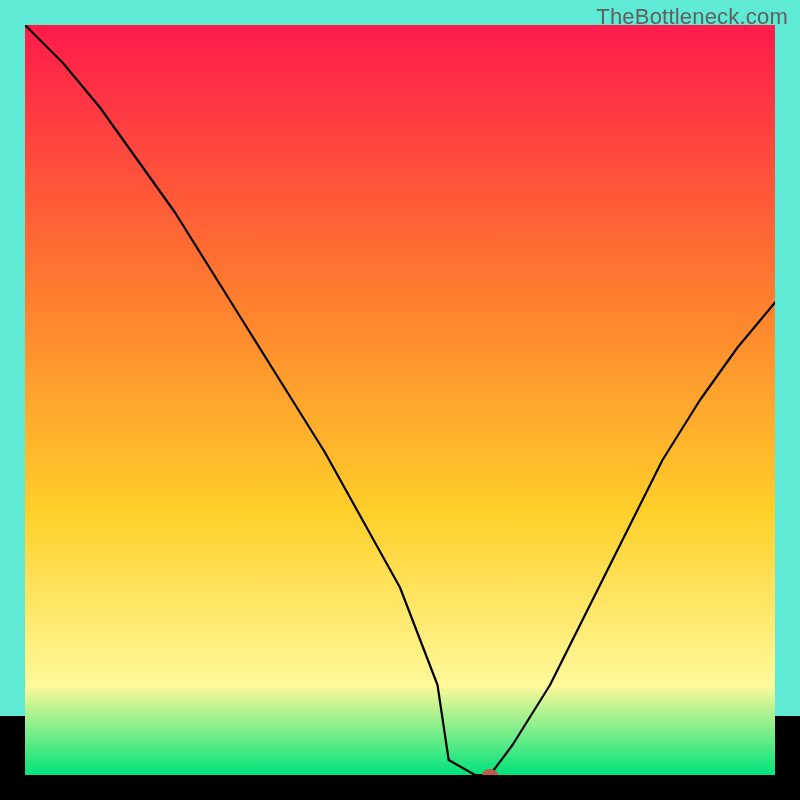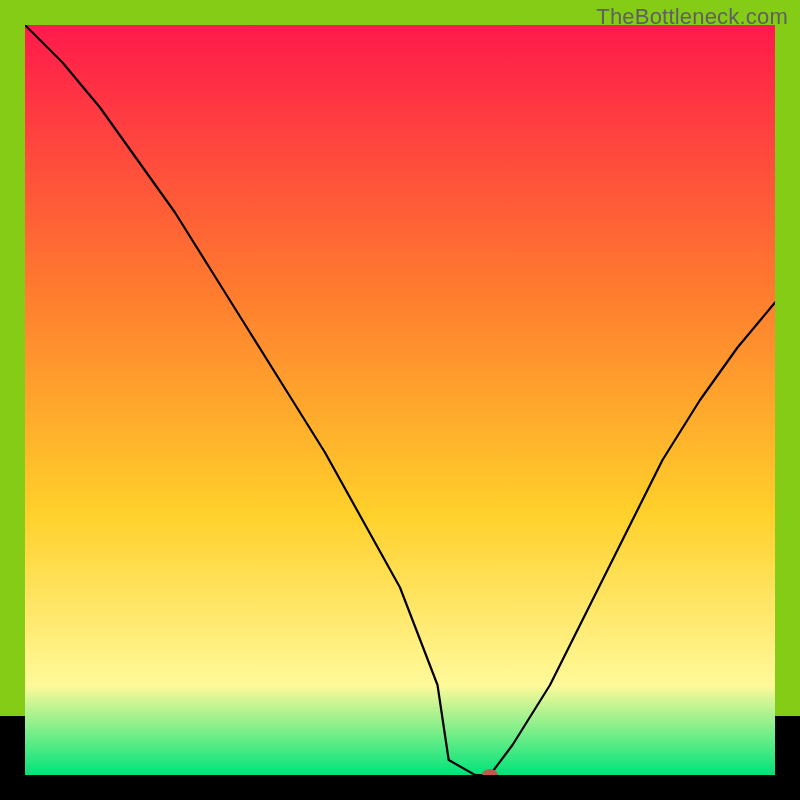--- a/index.html
+++ b/index.html
@@ -8,21 +8,21 @@
     width: 800px;
     height: 800px;
     overflow: hidden;
     font-family: Arial, Helvetica, sans-serif;
     background: #000;
   }
   .frame {
     position: relative;
     width: 800px;
     height: 716px;
-    background: #84cc16;
+    background: #5eead4;
   }
   .watermark {
     position: absolute;
     top: 4px;
     right: 12px;
     color: #606060;
     font-size: 22px;
     font-weight: 500;
     letter-spacing: 0.2px;
     z-index: 10;

